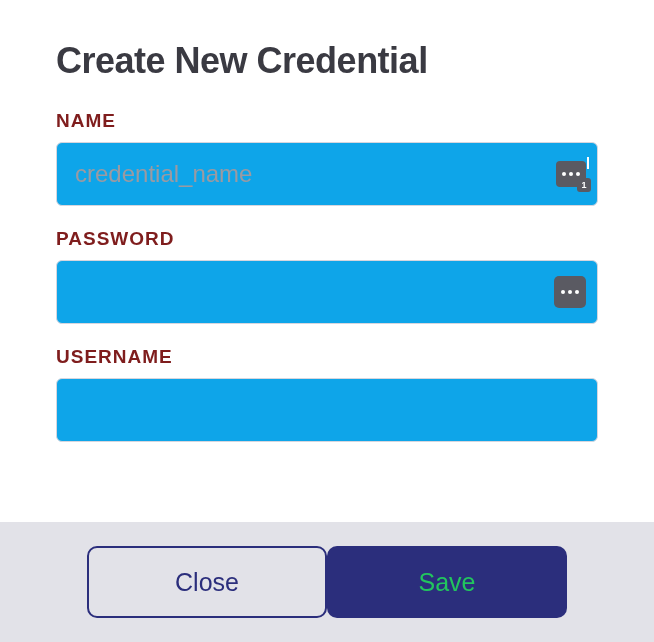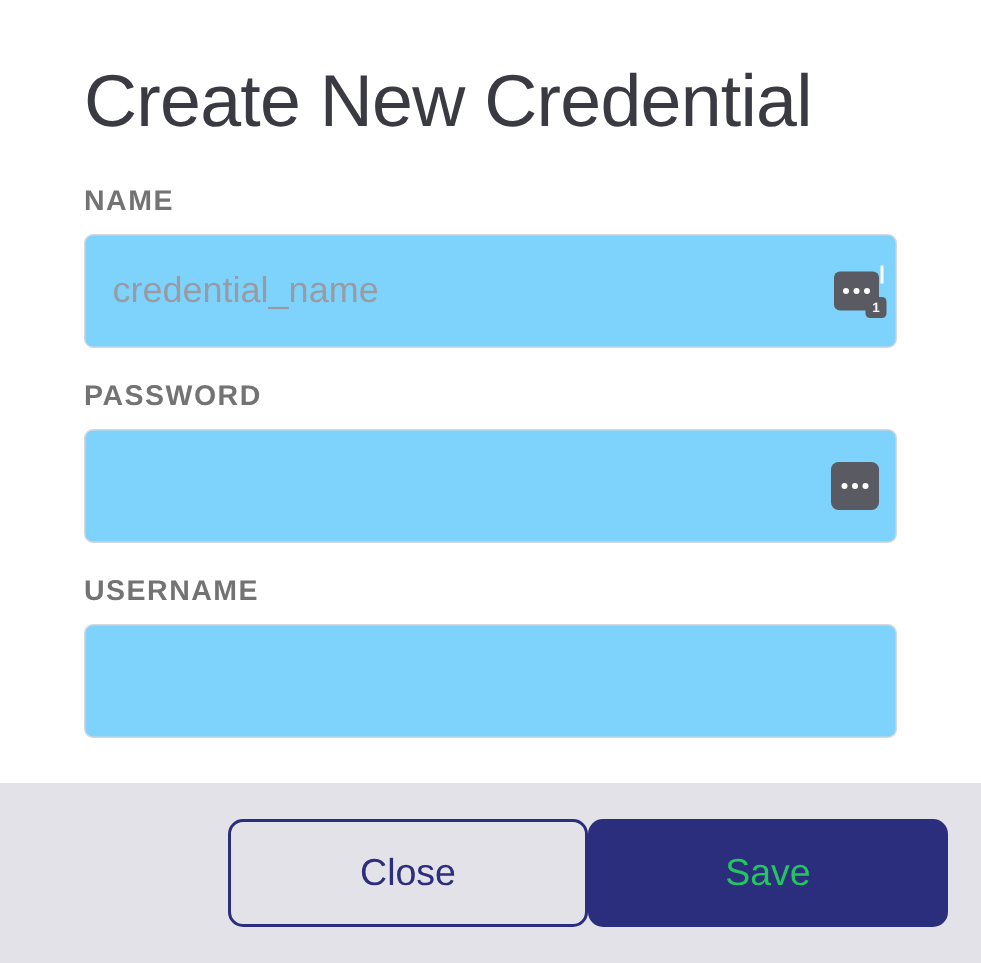--- a/index.html
+++ b/index.html
@@ -11,51 +11,51 @@
       font-family: -apple-system, BlinkMacSystemFont, 'Segoe UI', sans-serif;
       background: #ffffff;
       width: 654px;
       height: 642px;
       overflow: hidden;
     }
     .modal-content {
       padding: 40px 56px 30px 56px;
     }
     .modal-title {
-      font-size: 49px;
-      font-weight: 400;
+      font-size: 36px;
+      font-weight: 700;
       color: #3a3a42;
       letter-spacing: -0.5px;
       margin-bottom: 28px;
     }
     .form-group {
       margin-bottom: 22px;
     }
     .form-label {
       display: block;
       font-size: 19px;
       font-weight: 700;
-      color: #737373;
+      color: #7f1d1d;
       letter-spacing: 1px;
       text-transform: uppercase;
       margin-bottom: 10px;
     }
     .input-wrapper {
       position: relative;
       width: 100%;
     }
     .form-input {
       width: 100%;
-      height: 76px;
+      height: 64px;
       padding: 0 18px;
       font-size: 24px;
       color: #3a3a42;
       border: 1px solid #d6d6de;
       border-radius: 6px;
-      background: #7dd3fc;
+      background: #0ea5e9;
       outline: none;
     }
     .form-input::placeholder {
       color: #9a9aa2;
     }
     .input-icon {
       position: absolute;
       right: 12px;
       top: 50%;
       transform: translateY(-50%);
@@ -106,21 +106,21 @@
     }
     .modal-footer {
       position: absolute;
       bottom: 0;
       left: 0;
       right: 0;
       height: 120px;
       background: #e2e2e8;
       display: flex;
       align-items: center;
-      justify-content: flex-end;
+      justify-content: center;
       padding: 0 22px;
     }
     .btn {
       height: 72px;
       width: 240px;
       border-radius: 10px;
       font-size: 25px;
       font-weight: 500;
       cursor: pointer;
       border: none;

